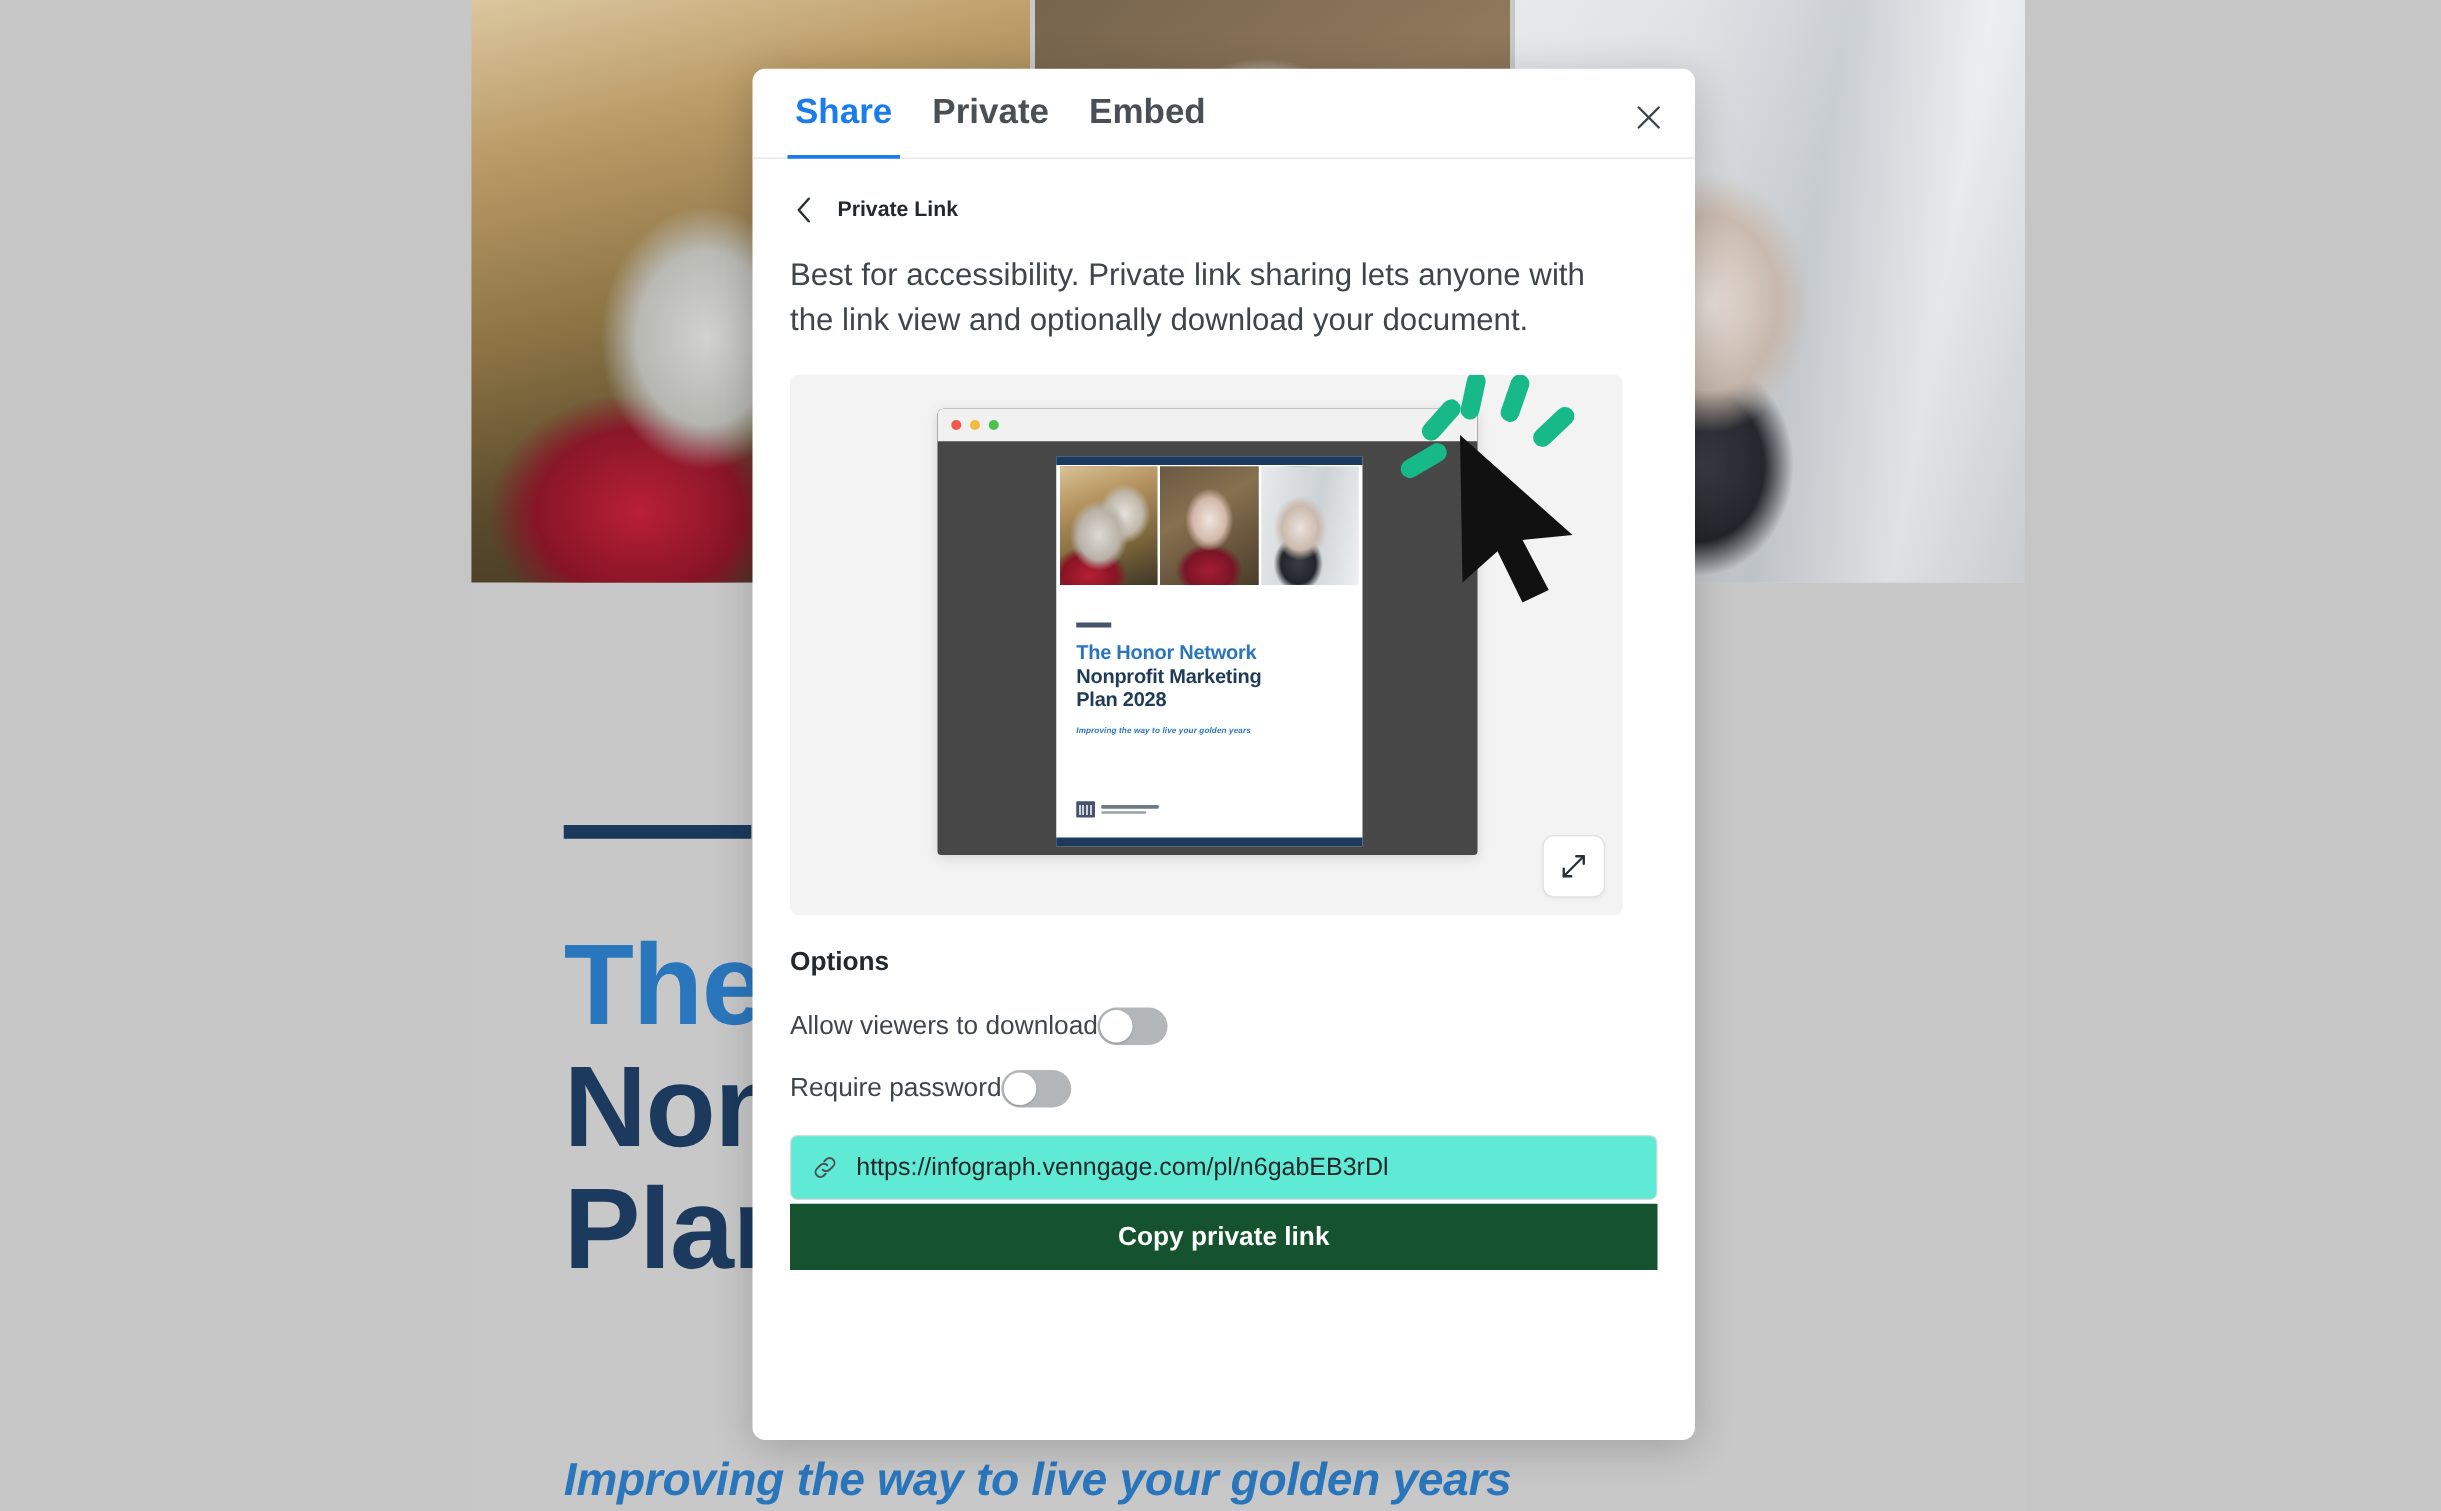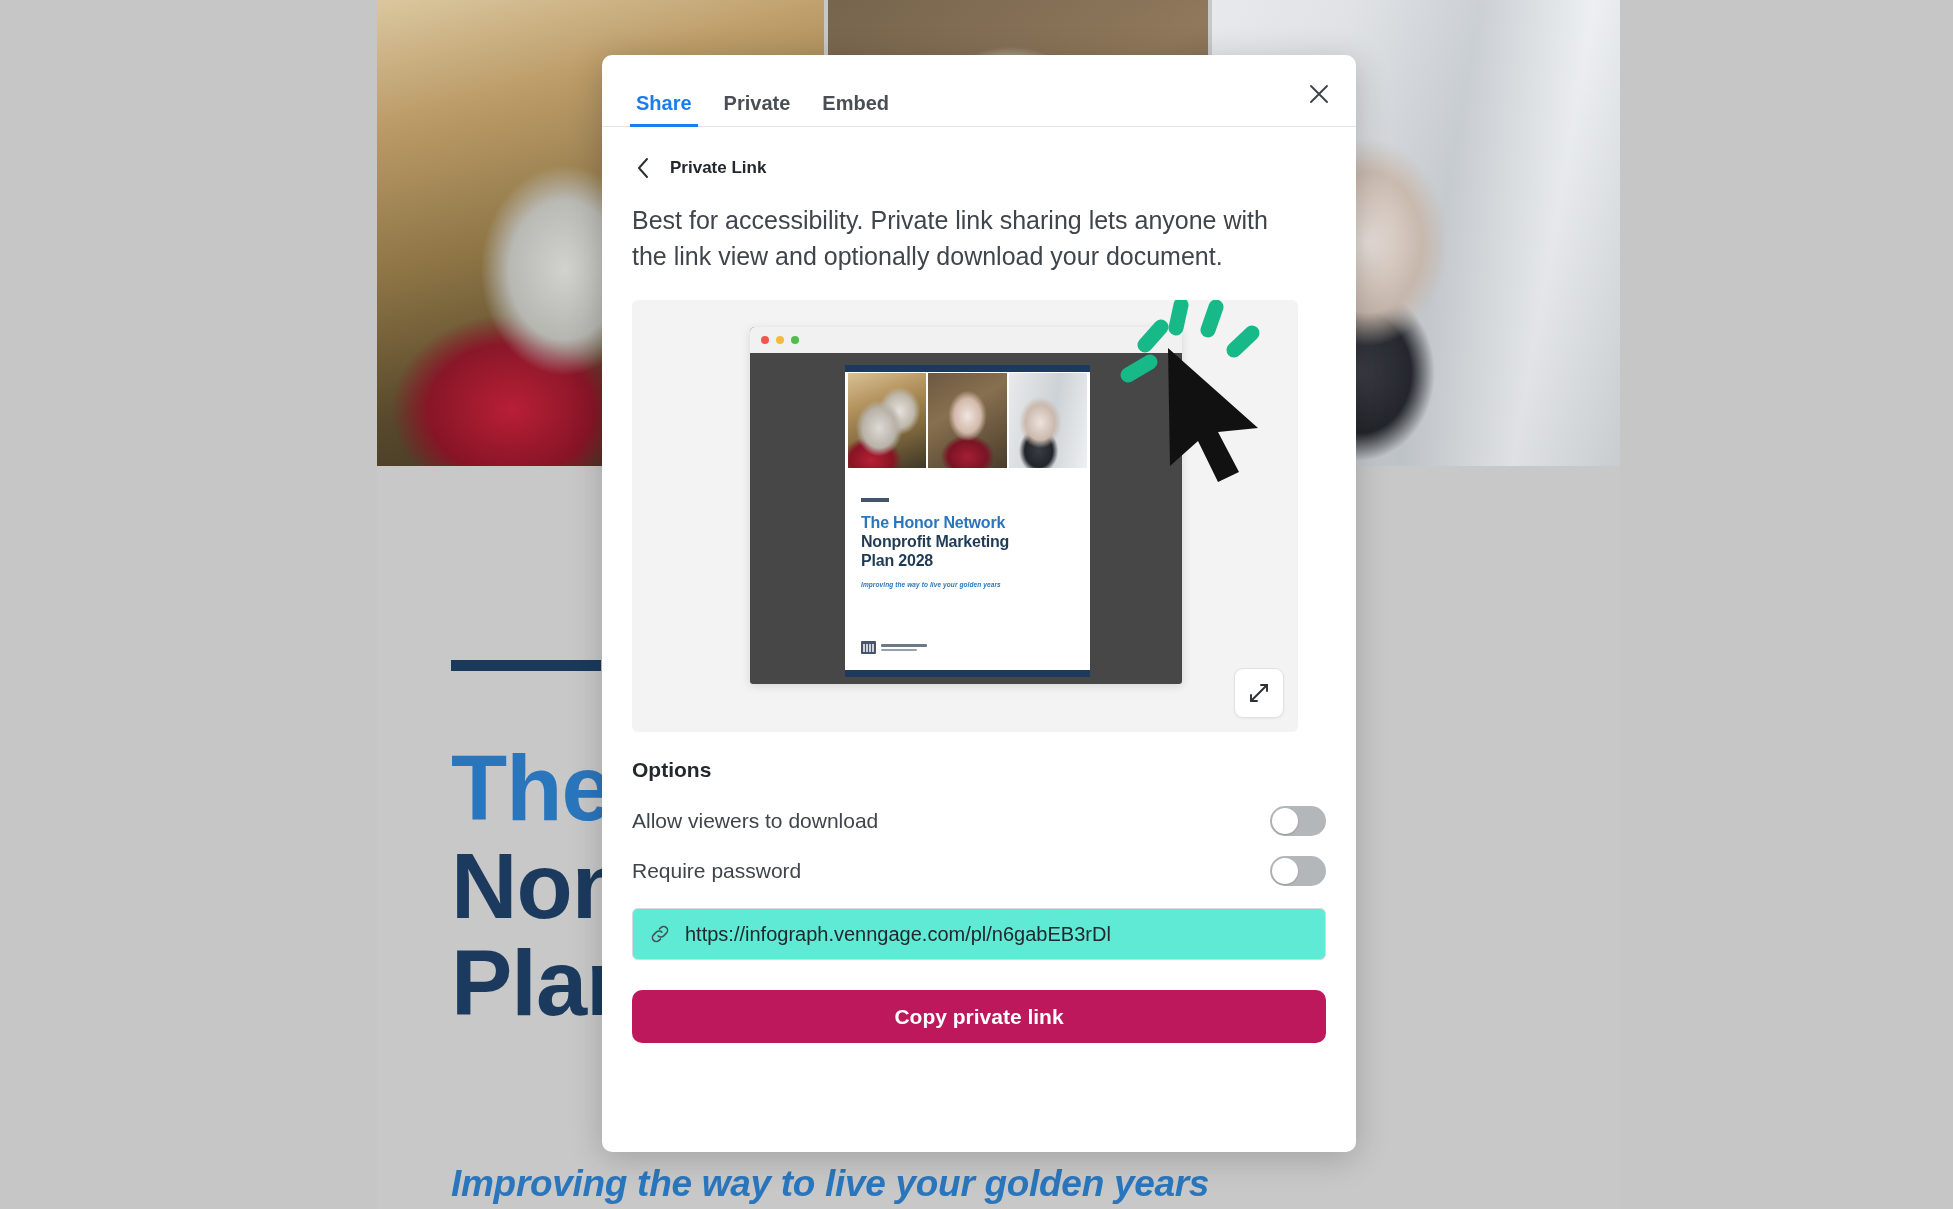--- a/index.html
+++ b/index.html
@@ -103,22 +103,22 @@
     position: relative;
     height: 72px;
     border-bottom: 1px solid #e2e4e7;
     display: flex;
     align-items: flex-end;
     padding-left: 18px;
   }
   .tabs { display: flex; align-items: flex-end; height: 100%; }
   .tab {
     position: relative;
-    padding: 0 16px 13px 16px;
-    font-size: 20px;
+    padding: 0 16px 23px 16px;
+    font-size: 28px;
     font-weight: 700;
     color: #4a4f55;
     cursor: pointer;
     line-height: 1;
   }
   .tab.active { color: #1b7ced; }
   .tab.active::after {
     content: "";
     position: absolute;
     left: 10px; right: 10px; bottom: -1px;
@@ -297,21 +297,21 @@
   
   .options-title {
     margin: 26px 0 14px 0;
     font-size: 21px;
     font-weight: 700;
     color: #23282d;
   }
   .option-row {
     display: flex;
     align-items: center;
-    justify-content: space-between;
+    justify-content: flex-start;
     height: 50px;
   }
   .option-label {
     font-size: 21px;
     color: #3f454b;
   }
   .toggle {
     position: relative;
     width: 56px; height: 30px;
     border-radius: 15px;
@@ -341,26 +341,26 @@
   }
   .link-field .link-icon { display: flex; color: #4b5055; flex-shrink: 0; }
   .link-value {
     font-size: 20px;
     color: #23282d;
     white-space: nowrap;
     overflow: hidden;
     text-overflow: ellipsis;
   }
   .copy-btn {
-    margin-top: 30px;
+    margin-top: 3px;
     height: 53px;
     width: 100%;
-    background: #be185d;
+    background: #14532d;
     border: none;
-    border-radius: 10px;
+    border-radius: 0;
     color: #ffffff;
     font-size: 21px;
     font-weight: 700;
     font-family: "Liberation Sans", sans-serif;
     cursor: pointer;
   }
 </style>
 </head>
 <body>
 

